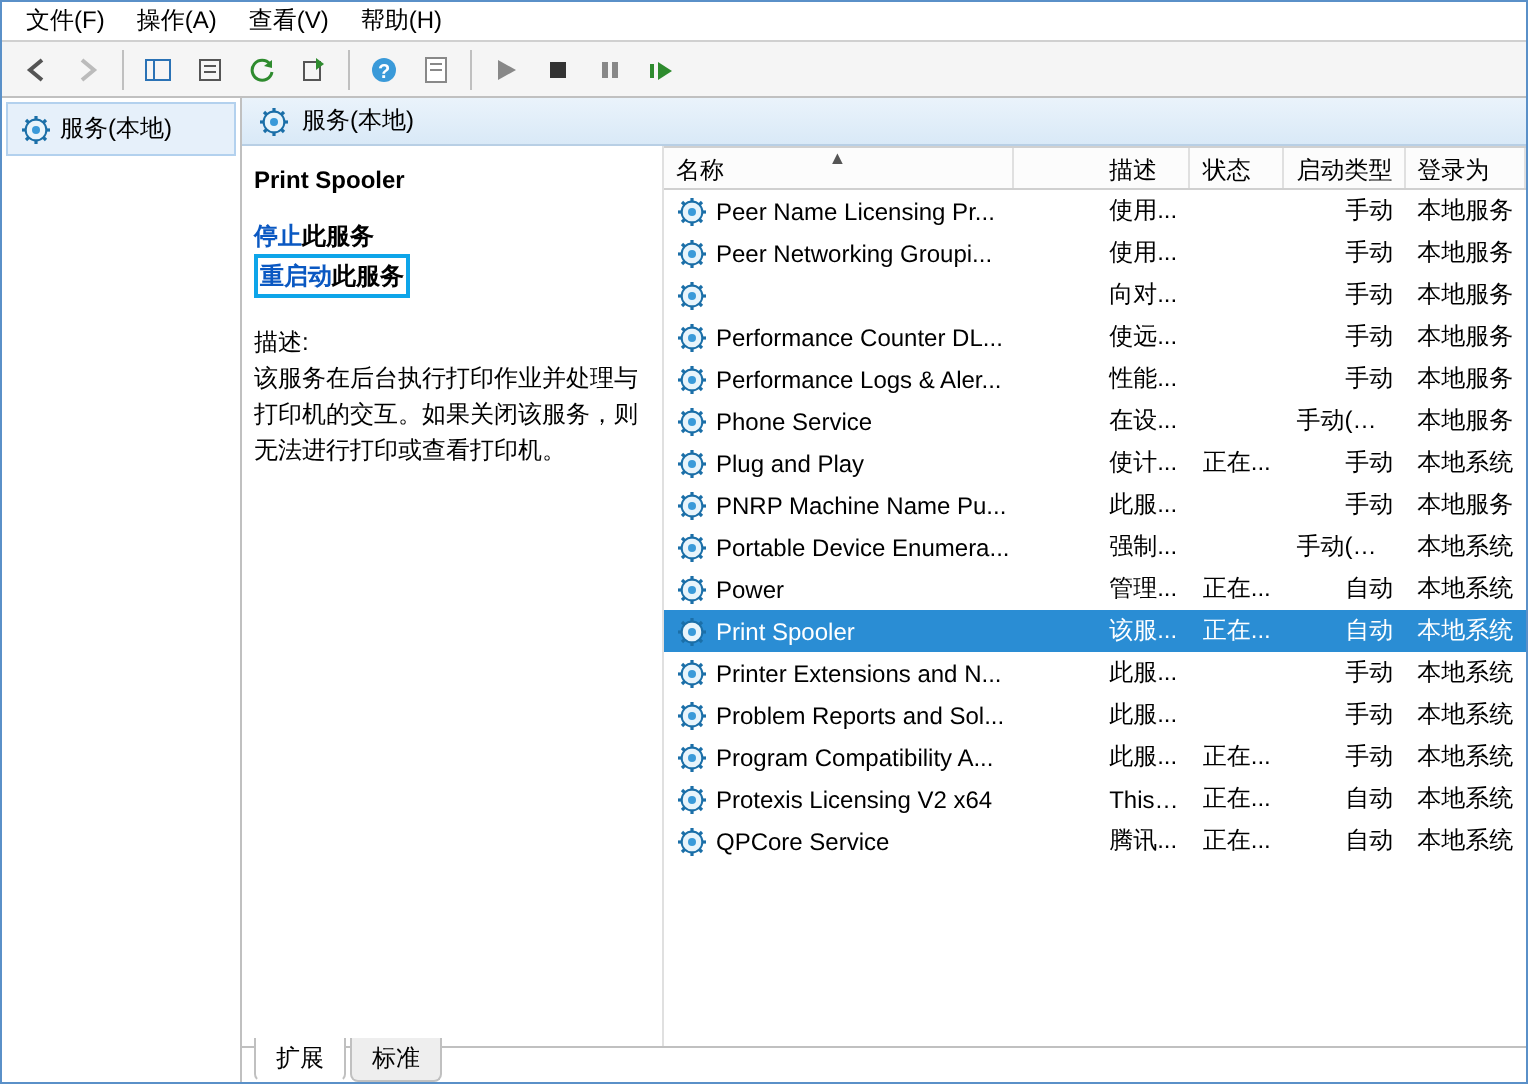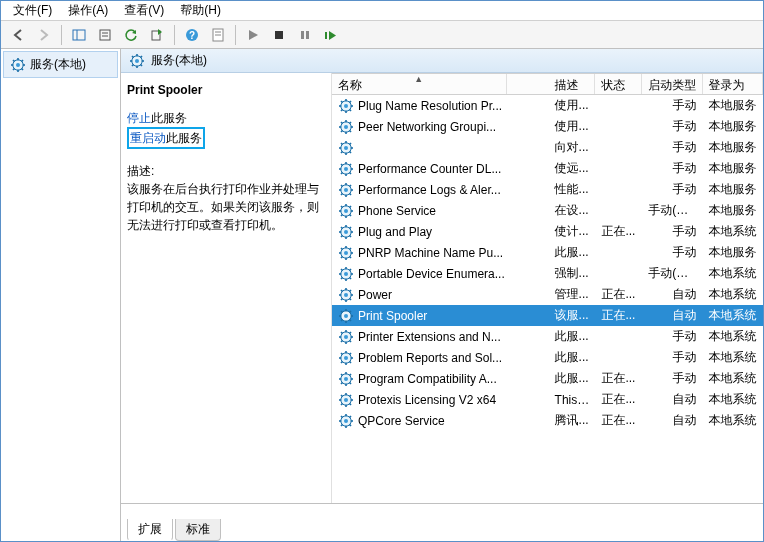--- a/index.html
+++ b/index.html
@@ -63,21 +63,21 @@
     border-bottom: 1px solid #b8cfe5;
   }
 
   .rpbody { flex: 1; display: flex; overflow: hidden; }
   .detail {
     width: 210px; padding: 8px 10px 4px 6px;
     overflow: hidden;
   }
   .detail h3 { margin: 2px 0 12px 0; font-size: 12px; font-weight: bold; }
   .link { color: #0a58c2; cursor: pointer; }
-  .actions { margin-bottom: 14px; line-height: 18px; }
+  .actions { margin-bottom: 14px; line-height: 18px; font-weight: bold; }
   .restartbox { display: inline-block; border: 2px solid #0ea5e9; padding: 0 1px; }
   .desclabel { margin-top: 4px; }
   .desctext { line-height: 18px; }
 
   .listwrap { flex: 1; display: flex; flex-direction: column; border-left: 1px solid #e0e0e0; overflow: hidden; }
   .cols {
     display: flex; height: 22px; border-bottom: 1px solid #d0d0d0;
     border-top: 1px solid #d0d0d0; flex: 0 0 auto;
     background: #fcfcfc;
   }
@@ -99,21 +99,21 @@
 
   .rows { flex: 1; overflow-y: scroll; overflow-x: auto; }
   .row { display: flex; height: 21px; align-items: center; white-space: nowrap; }
   .row.sel { background: #2a8dd4; color: #fff; }
   .cell { padding: 0 6px; overflow: hidden; text-overflow: ellipsis; }
   .cell.c-name { display: flex; align-items: center; gap: 4px; }
   .svcicon { flex: 0 0 16px; }
 
   
   .tabsbar {
-    height: 38px; display: flex; align-items: flex-end;
+    height: 18px; display: flex; align-items: flex-end;
     padding-left: 6px;
     border-top: 1px solid #c0c0c0;
     background: #fff;
   }
   .tab {
     padding: 2px 10px; margin-right: 2px;
     border: 1px solid #c0c0c0; border-top: none;
     border-radius: 0 0 4px 4px;
     background: #eee;
     font-size: 12px;
@@ -278,21 +278,21 @@
             <div class="colh c-log">登录为</div>
           </div>
           <div class="rows" id="rows">
               <div class="row">
                 <div class="cell c-name">
                   <span class="svcicon">
                     <svg width="16" height="16">
                       <use href="#gear"></use>
                     </svg>
                   </span>
-                  <span>Plug Name Resolution Pr...</span>
+                  <span>Peer Name Licensing Pr...</span>
                 </div>
                 <div class="cell c-desc">使用...</div>
                 <div class="cell c-stat"></div>
                 <div class="cell c-start">手动</div>
                 <div class="cell c-log">本地服务</div>
               </div>
               <div class="row">
                 <div class="cell c-name">
                   <span class="svcicon">
                     <svg width="16" height="16">

